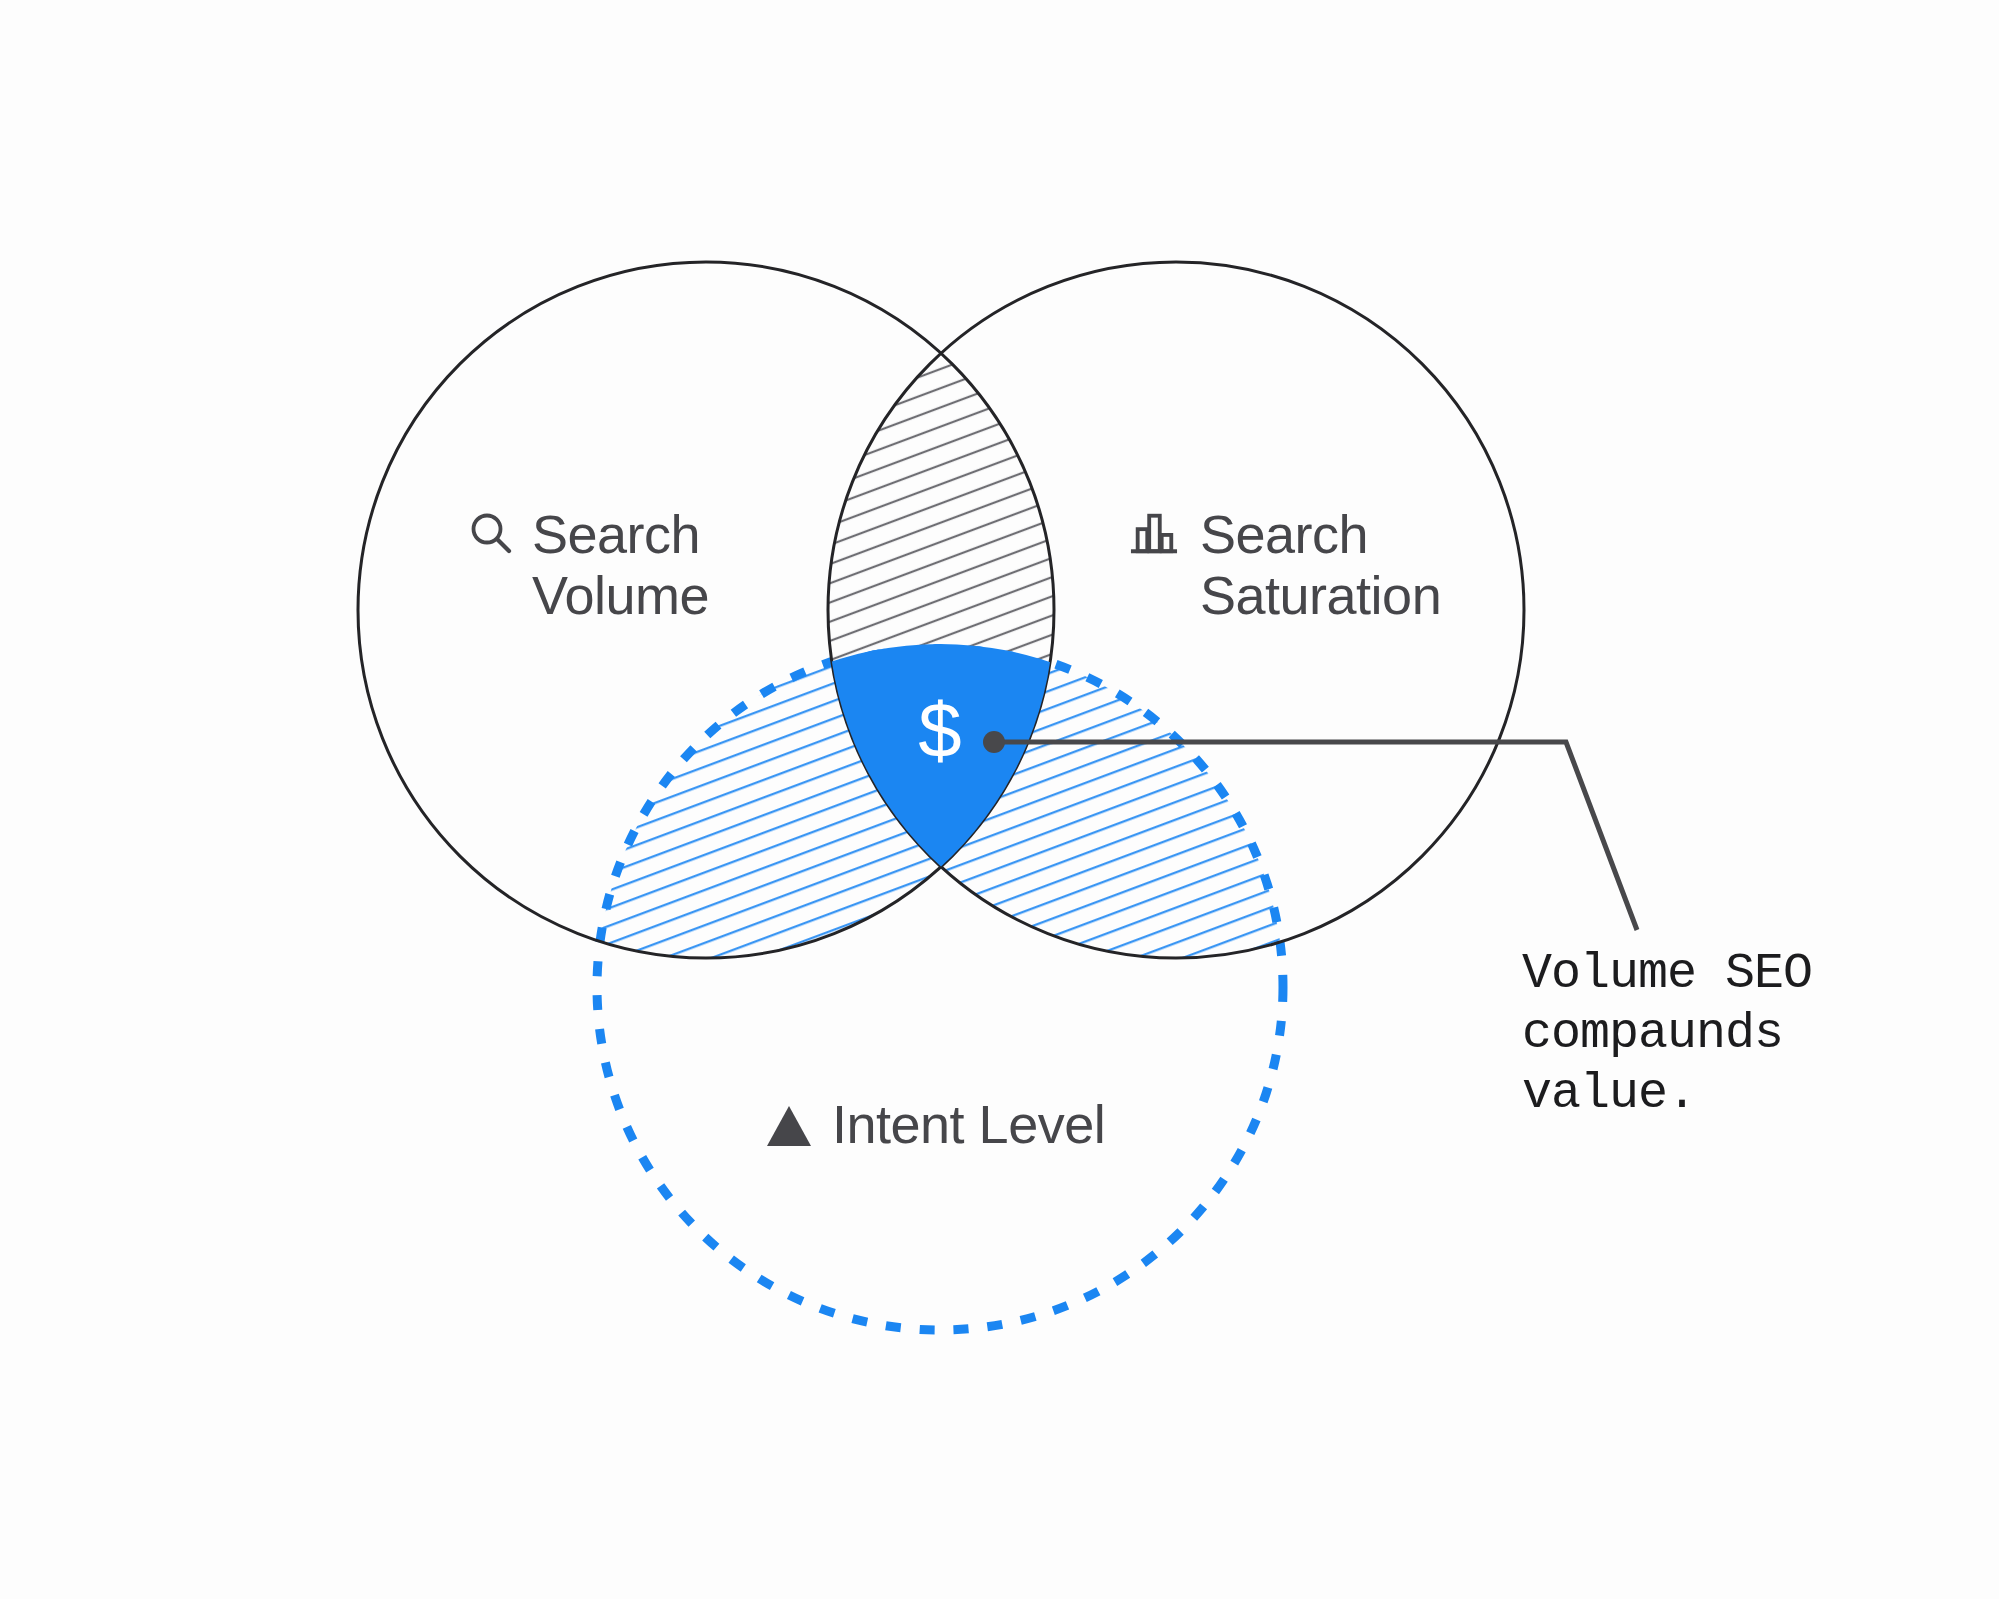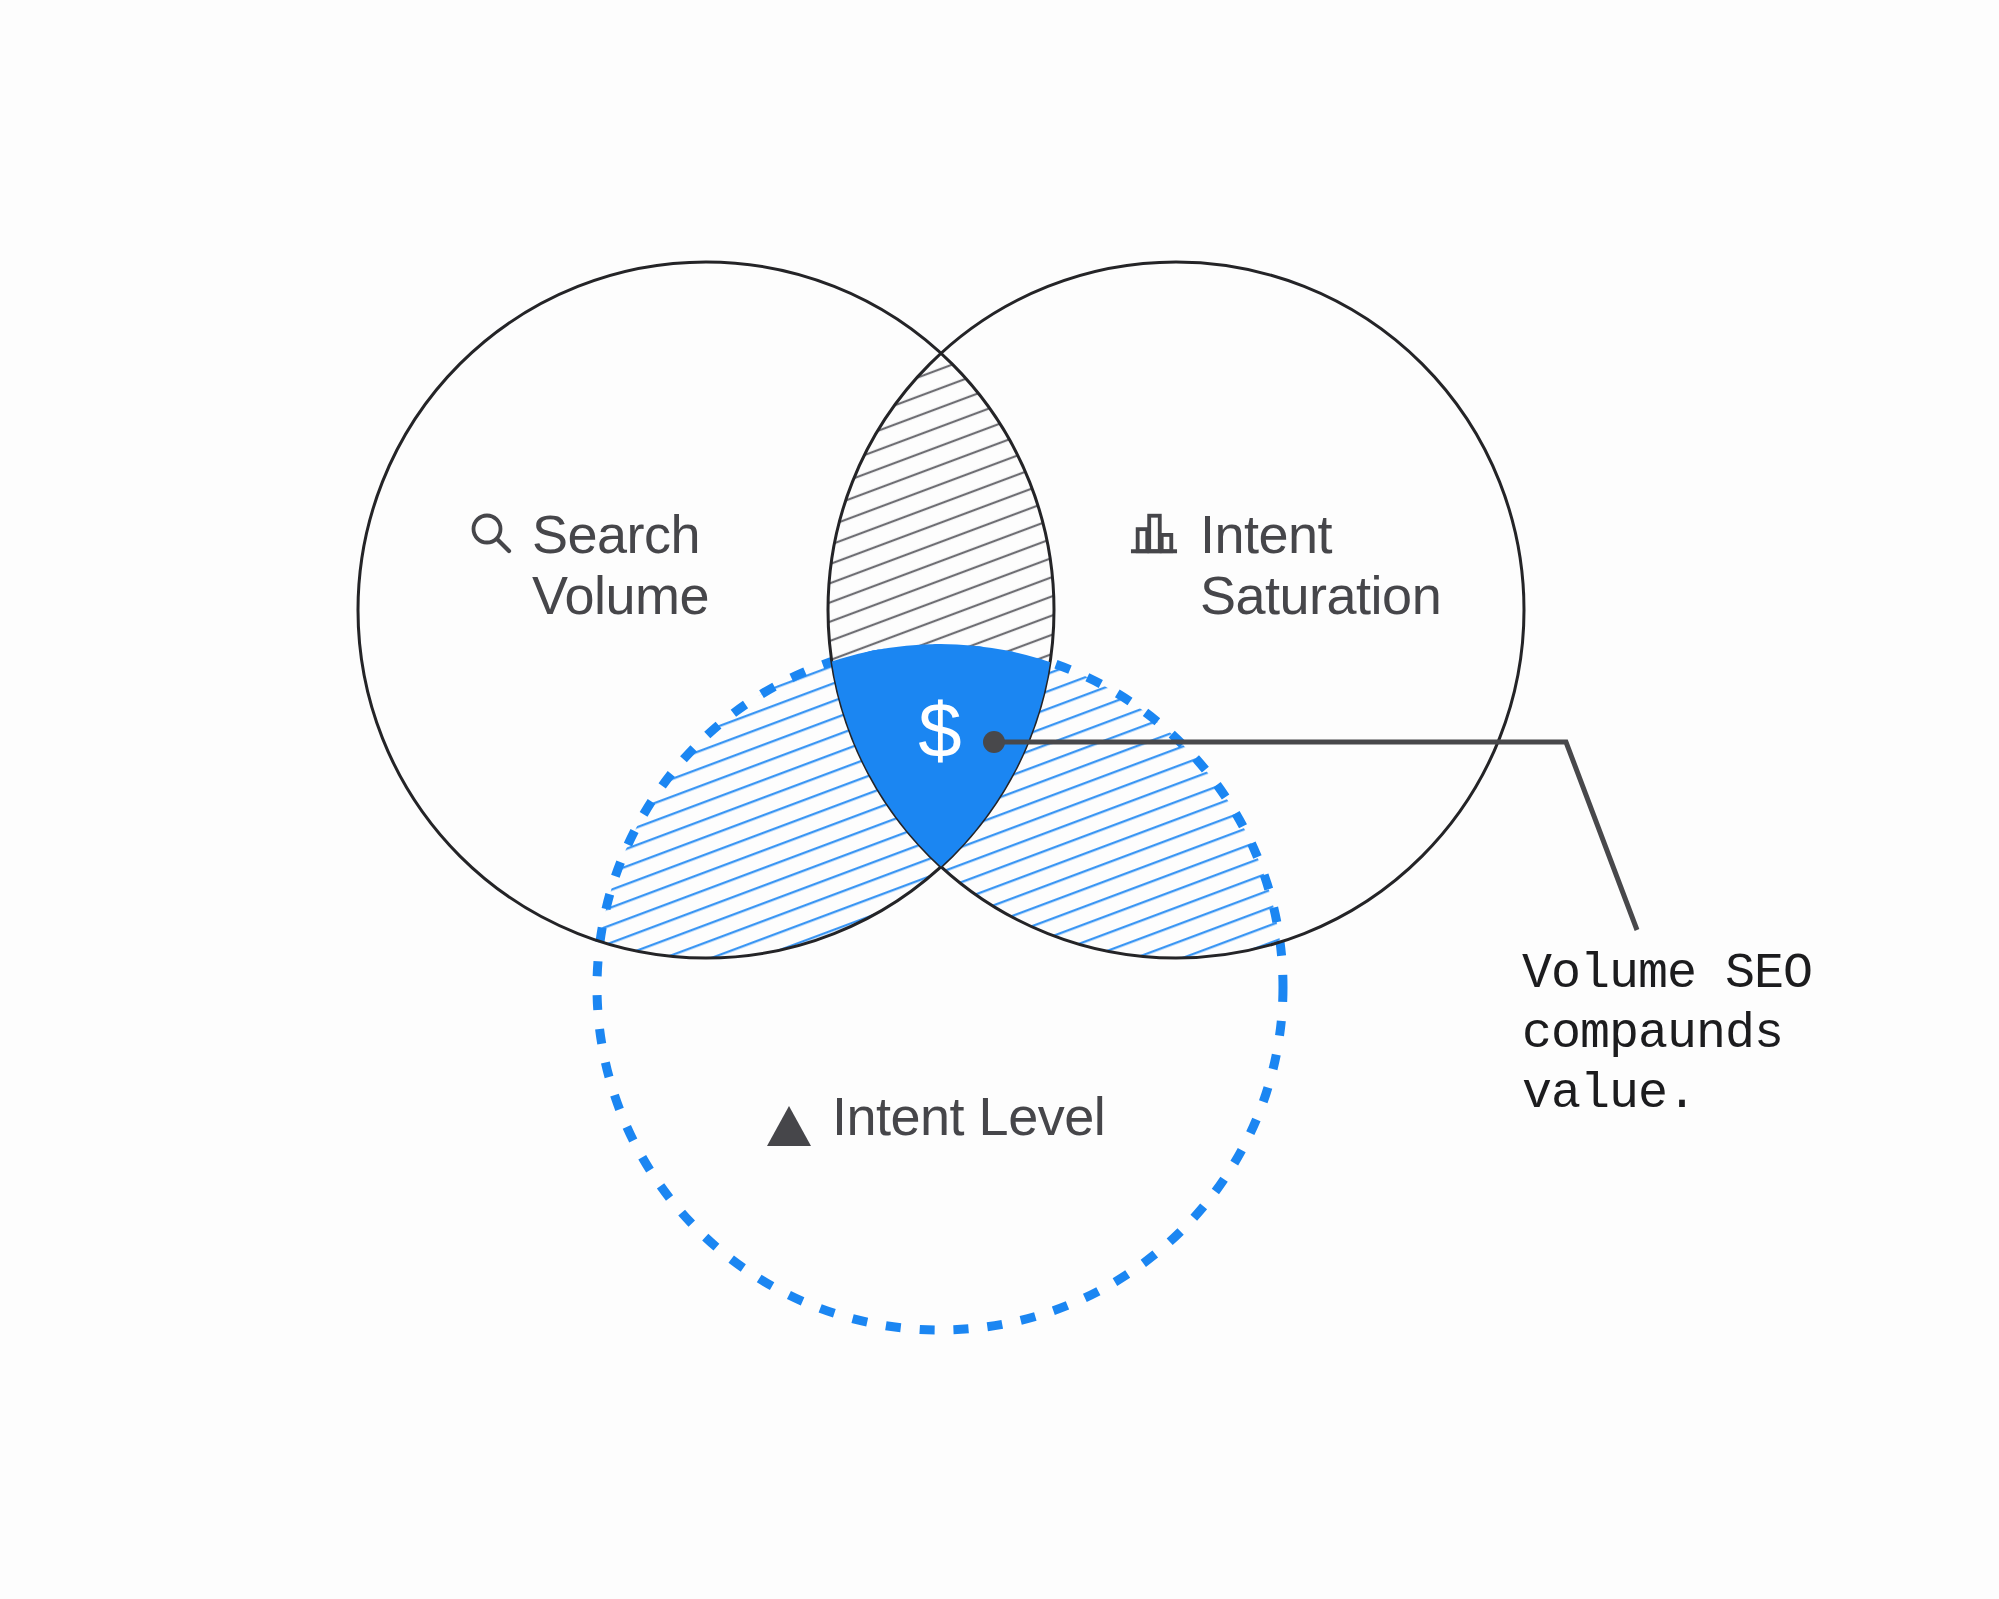--- a/index.html
+++ b/index.html
@@ -31,21 +31,21 @@
   }
   .set-label .icon {
     flex: 0 0 auto;
     margin-top: 6px;
   }
   .set-label .txt {
     margin-left: 14px;
   }
   .label-search .txt { width: 212px; }
   .label-keyword .txt { width: 244px; margin-left: 22px; }
-  .label-intent { align-items: flex-end; }
+  .label-intent { align-items: center; margin-top: 8px; }
   .label-intent .icon { margin-top: 2px; }
   .label-intent .txt { white-space: nowrap; margin-left: 20px; }
 
   .dollar {
     position: absolute;
     left: 878px;
     top: 684px;
     width: 124px;
     text-align: center;
     color: #ffffff;
@@ -129,21 +129,21 @@
     <div class="txt">Search Volume</div>
   </div>
 
   <div class="set-label label-keyword" style="left:1130px; top:504px;">
     <svg class="icon" width="48" height="46" viewBox="0 0 50 46">
       <rect x="8" y="19" width="10" height="23" fill="none" stroke="#46464a" stroke-width="4"></rect>
       <rect x="20" y="5" width="11" height="37" fill="none" stroke="#46464a" stroke-width="4"></rect>
       <rect x="33" y="25" width="10" height="17" fill="none" stroke="#46464a" stroke-width="4"></rect>
       <line x1="1" y1="42" x2="49" y2="42" stroke="#46464a" stroke-width="4"></line>
     </svg>
-    <div class="txt">Intent Saturation</div>
+    <div class="txt">Search Saturation</div>
   </div>
 
   <div class="set-label label-intent" style="left:766px; top:1086px;">
     <svg class="icon" width="46" height="42" viewBox="0 0 46 42">
       <polygon points="23,1 45,41 1,41" fill="#46464a"></polygon>
     </svg>
     <div class="txt">Intent Level</div>
   </div>
 
   <div class="dollar">$</div>

